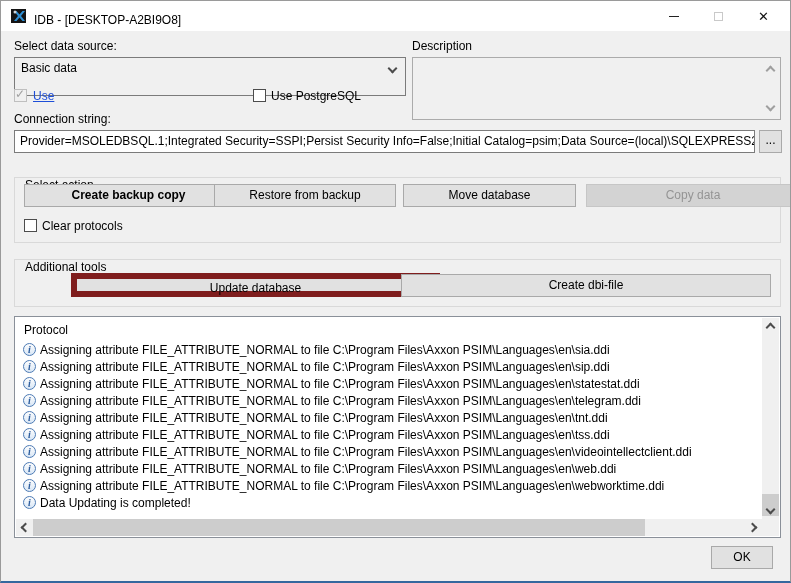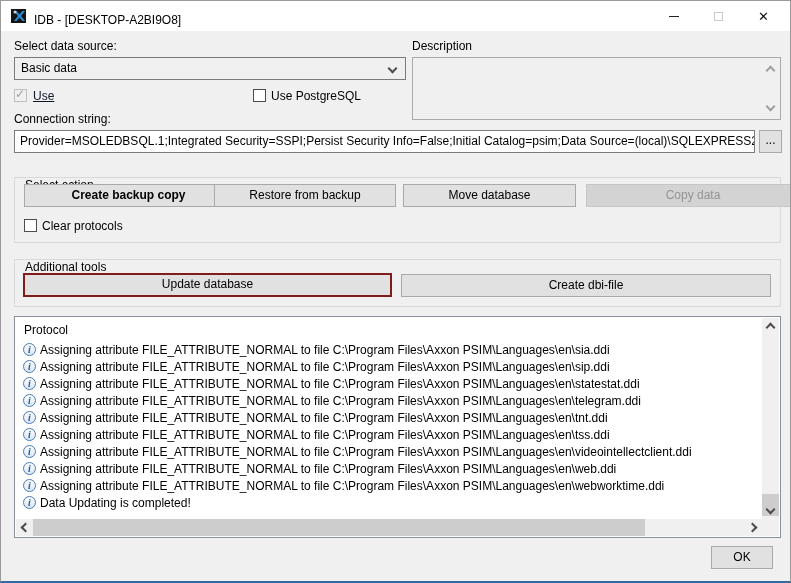--- a/index.html
+++ b/index.html
@@ -21,28 +21,28 @@
   .glyph-close{font-size:13px;color:#111;line-height:1;}
   
   .lbl{position:absolute;white-space:nowrap;}
   .chev{display:inline-block;width:7px;height:7px;border-left:2px solid #4c4c4c;border-top:2px solid #4c4c4c;}
   .chev.up{transform:rotate(45deg);} .chev.down{transform:rotate(225deg);}
   .chev.left{transform:rotate(-45deg);} .chev.right{transform:rotate(135deg);}
   .chev.lite{border-color:#9f9f9f;}
   .btn{position:absolute;height:23px;background:#e1e1e1;border:1px solid #a9a9a9;
        text-align:center;line-height:21px;font-size:12px;cursor:default;}
   .btn.disabled{background:#d3d3d3;border-color:#c6c6c6;color:#949494;}
-  .btn.focused{border:2px solid #7f1d1d;line-height:19px;}
+  .btn.focused{border:6px solid #7f1d1d;line-height:19px;margin-left:48px;}
   .cb{position:absolute;width:13px;height:13px;border:1px solid #4c4c4c;background:#fff;}
   .cb.disabled{border-color:#bfbfbf;background:#f0f0f0;}
   .cb .mark{position:absolute;left:0px;top:-3px;font-size:12px;color:#a2a2a2;}
   .group{position:absolute;border:1px solid #d9d9d9;}
   .group-label{position:absolute;top:-8px;left:7px;background:#f0f0f0;padding:0 3px;white-space:nowrap;margin-top:8px;}
   
-  .combo{position:absolute;left:13px;top:56px;width:392px;height:23px;background:#f0f0f0;
+  .combo{position:absolute;left:13px;top:56px;width:392px;height:39px;background:#f0f0f0;
          border:1px solid #7b7b7b;line-height:21px;padding-left:6px;}
   .combo .chev{position:absolute;right:9px;top:7px;}
   .descbox{position:absolute;left:411px;top:56px;width:369px;height:63px;background:#f0f0f0;border:1px solid #ababab;}
   .descbox .chev.up{position:absolute;right:6px;top:9px;}
   .descbox .chev.down{position:absolute;right:6px;bottom:9px;}
   .conn-input{position:absolute;left:13px;top:129px;width:741px;height:23px;background:#fff;
               border:1px solid #7b7b7b;font-family:"Liberation Sans",sans-serif;font-size:12px;
               padding:0 0 0 5px;white-space:nowrap;overflow:hidden;line-height:21px;}
   .browse-btn{left:758px;top:129px;width:23px;height:23px;line-height:19px;}
   
@@ -57,21 +57,21 @@
   .vscroll .chev.up{position:absolute;left:5px;top:6px;}
   .vscroll .chev.down{position:absolute;left:5px;bottom:6px;}
   .vthumb{position:absolute;left:0;right:0;top:176px;height:22px;background:#cdcdcd;}
   .hscroll{position:absolute;left:1px;right:18px;bottom:1px;height:17px;background:#f0f0f0;}
   .hscroll .chev.left{position:absolute;left:6px;top:5px;}
   .hscroll .chev.right{position:absolute;right:6px;top:5px;}
   .hthumb{position:absolute;left:17px;width:612px;top:0;bottom:0;background:#cdcdcd;}
   .corner{position:absolute;right:1px;bottom:1px;width:17px;height:17px;background:#f0f0f0;}
   
   .ok-btn{left:710px;top:545px;width:62px;height:23px;}
-  .dis-text{color:#0f172a;text-decoration:underline;}
+  .dis-text{color:#1d4ed8;text-decoration:underline;}
 </style>
 </head>
 <body>
 
 <div class="window">
 
   <div class="titlebar">
     <svg class="app-icon" viewBox="0 0 16 16">
       <rect x="0" y="1" width="15" height="14" fill="#141414"></rect>
       <path d="M3 3 L7 8 L3 13 L5.5 13 L8.5 9.5 L11.5 13 L14 13 L10 8 L14 3 L11.5 3 L8.5 6.5 L5.5 3 Z" fill="#2e8fd4"></path>

